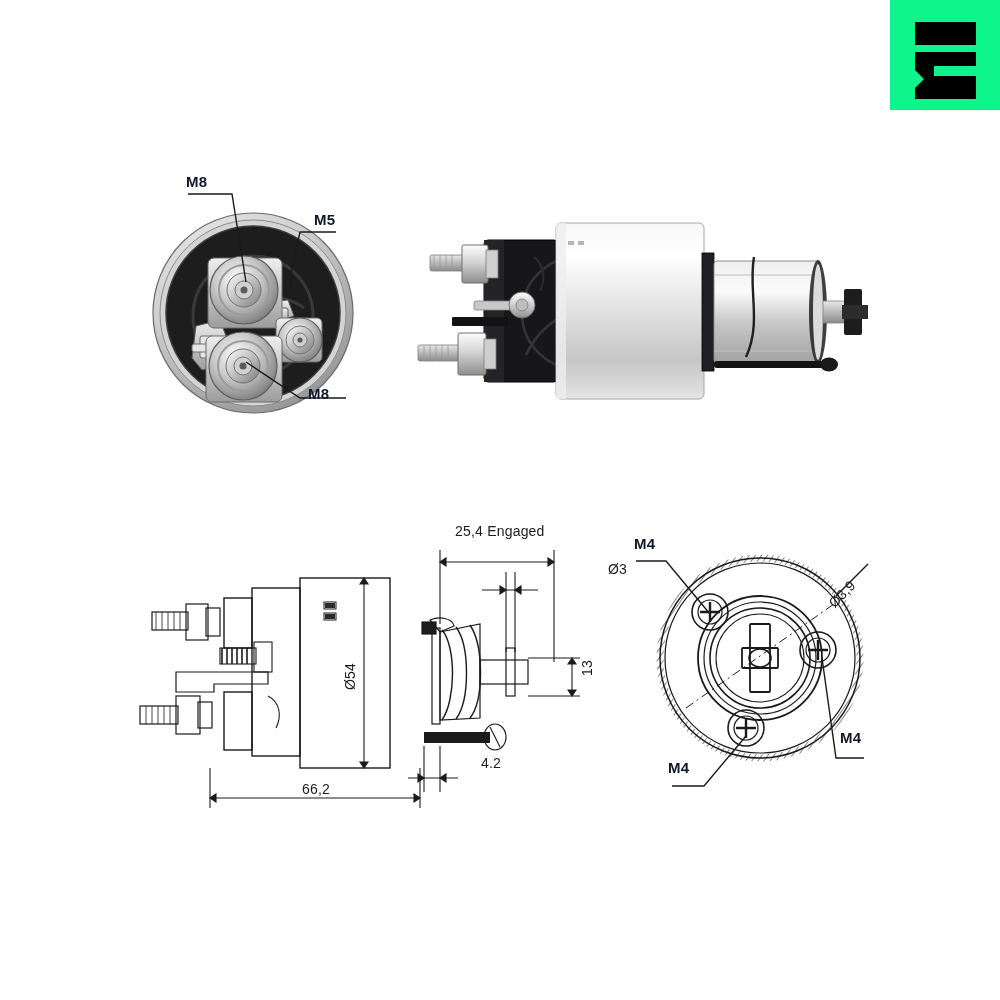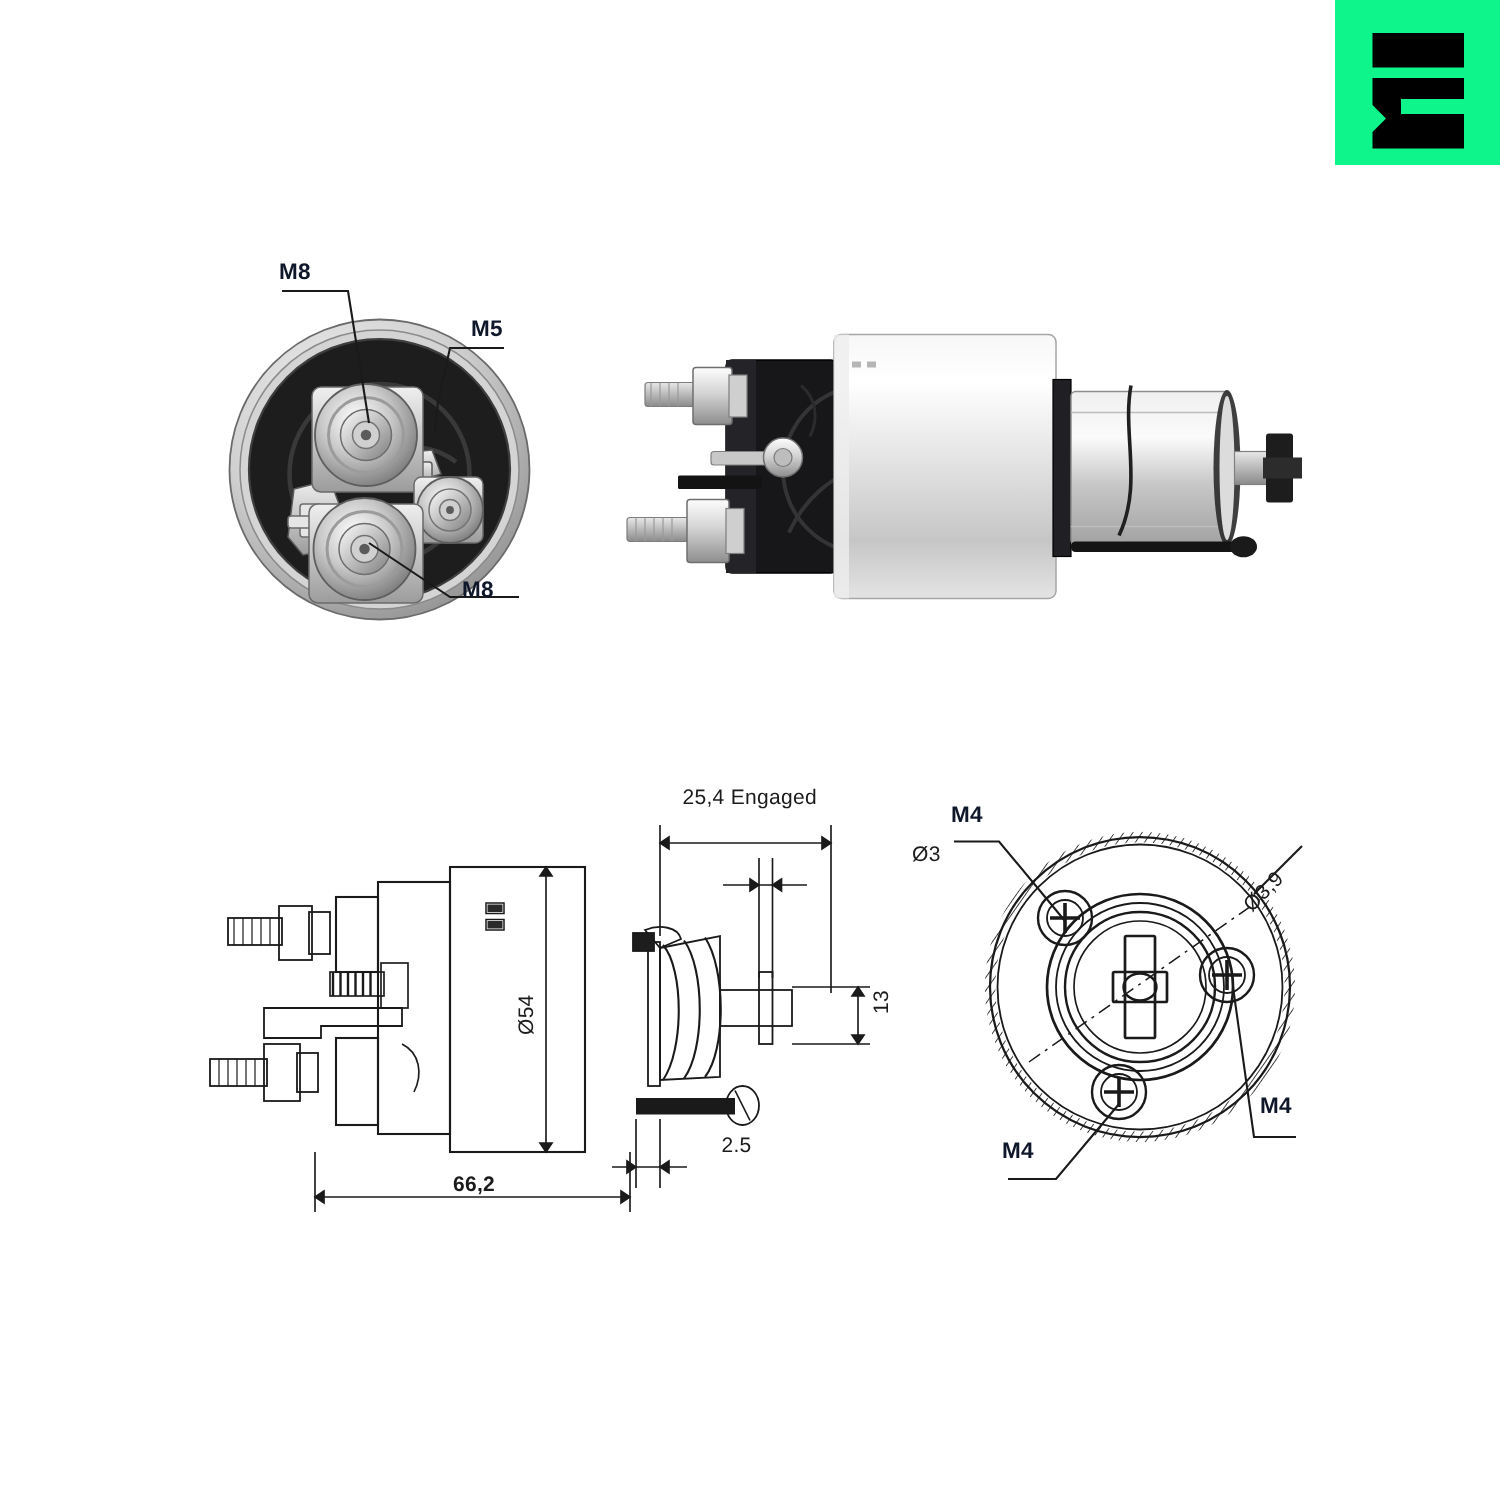--- a/index.html
+++ b/index.html
@@ -373,25 +373,25 @@
     <g class="ln" stroke-width="1.1">
       <line x1="284" y1="226" x2="284" y2="272"></line>
       <line x1="300" y1="226" x2="300" y2="272"></line>
       <line x1="268" y1="258" x2="318" y2="258"></line>
       <path d="M278 254 L284 258 L278 262 Z" fill="#1a1a1a"></path>
       <path d="M306 254 L300 258 L306 262 Z" fill="#1a1a1a"></path>
     </g>
   </svg>
 
   <div class="lbl dim rot90" style="left:343px; top:690px;">Ø54</div>
-  <div class="lbl dim" style="left:302px; top:782px;font-weight:bold;">66,2</div>
+  <div class="lbl dim" style="left:302px; top:782px;">66,2</div>
   <div class="lbl dim" style="left:455px; top:524px;">25,4 Engaged</div>
   <div class="lbl dim" style="left:608px; top:562px;">Ø3</div>
   <div class="lbl dim rot90" style="left:580px; top:676px;">13</div>
-  <div class="lbl dim" style="left:481px; top:756px;">2.5</div>
+  <div class="lbl dim" style="left:481px; top:756px;">4.2</div>
 
   <svg style="position:absolute; left:650px; top:548px;" width="220" height="220" viewBox="0 0 220 220">
     <defs>
       <pattern id="hatchRim" width="5" height="5" patternUnits="userSpaceOnUse" patternTransform="rotate(35)">
         <line x1="0" y1="0" x2="0" y2="5" stroke="#1a1a1a" stroke-width="1.1"></line>
       </pattern>
     </defs>
 
     <circle cx="110" cy="110" r="100" class="ln" stroke-width="1.5" fill="#ffffff"></circle>
     <circle cx="110" cy="110" r="100" fill="none" stroke="url(#hatchRim)" stroke-width="7"></circle>

